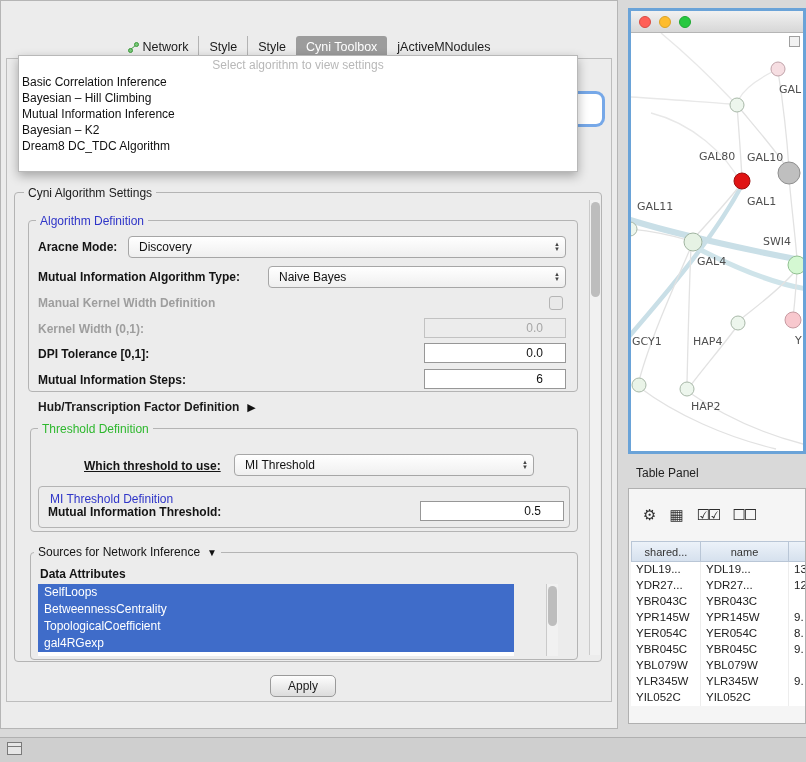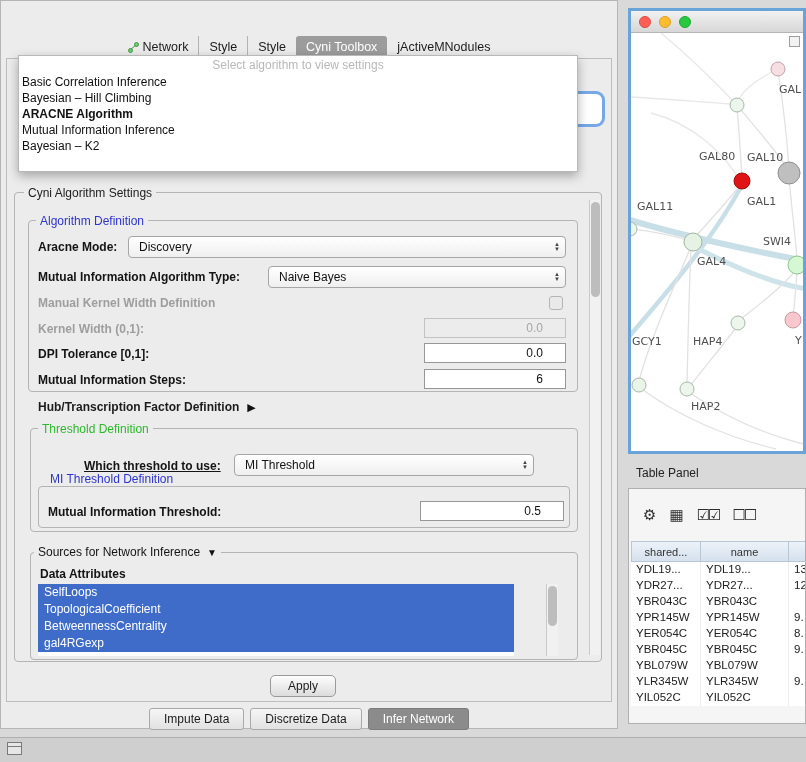--- a/index.html
+++ b/index.html
@@ -108,23 +108,23 @@
 
   <div class="abs inner-panel"></div>
 
   <div class="abs focus-remnant"></div>
 
   <div class="abs popup">
     <div class="ph">Select algorithm to view settings</div>
     <div>
         <div class="popup-item">Basic Correlation Inference</div>
         <div class="popup-item">Bayesian – Hill Climbing</div>
-        <div class="popup-item sel">ARACNE Algorithm</div>
         <div class="popup-item">Mutual Information Inference</div>
         <div class="popup-item">Bayesian – K2</div>
+        <div class="popup-item">Dream8 DC_TDC Algorithm</div>
       </div>
   </div>
 
   <div class="abs groupbox" style="left:14px;top:192px;width:588px;height:470px;"></div>
   <span class="grouptitle" style="left:24px;top:186px;">Cyni Algorithm Settings</span>
 
   <div class="abs vlane" style="left:589px;top:200px;width:11px;height:455px;">
     <div class="vthumb" style="top:2px;height:95px;"></div>
   </div>
 
@@ -172,49 +172,44 @@
   <span class="lbl" style="left:84px;top:459px;text-decoration:underline;">Which threshold to use:</span>
   <div class="combo" style="left:234px;top:454px;width:300px;">
     <span class="val">MI Threshold</span>
     <span class="arrows">
         <span>▲</span>
         <span>▼</span>
       </span>
   </div>
 
   <div class="abs groupbox" style="left:38px;top:486px;width:532px;height:42px;"></div>
-  <span class="grouptitle blue" style="left:46px;top:472px;">MI Threshold Definition</span>
+  <span class="grouptitle blue" style="left:46px;top:492px;">MI Threshold Definition</span>
 
   <span class="lbl" style="left:48px;top:505px;">Mutual Information Threshold:</span>
   <div class="field" style="left:420px;top:501px;width:144px;">0.5</div>
 
   <div class="abs groupbox" style="left:30px;top:552px;width:548px;height:108px;"></div>
   <div class="abs" style="left:34px;top:545px;background:#ececec;padding:0 4px;display:flex;align-items:center;gap:7px;z-index:2;">
     <span style="font-size:12px;color:#141414;">Sources for Network Inference</span>
     <span class="tri" style="font-size:10px;">▼</span>
   </div>
   <span class="lbl" style="left:40px;top:567px;">Data Attributes</span>
 
   <div class="abs" style="left:38px;top:584px;width:476px;height:72px;background:#fff;overflow:hidden;">
       <div class="attr-row">SelfLoops</div>
+      <div class="attr-row">BetweennessCentrality</div>
       <div class="attr-row">TopologicalCoefficient</div>
-      <div class="attr-row">BetweennessCentrality</div>
       <div class="attr-row">gal4RGexp</div>
     </div>
   <div class="abs vlane" style="left:546px;top:584px;width:12px;height:72px;">
     <div class="vthumb" style="top:2px;height:40px;"></div>
   </div>
 
   <div class="btn" style="left:270px;top:675px;width:66px;height:22px;">Apply</div>
 
-  <div class="abs btabs">
-    <div class="btab">Impute Data</div>
-    <div class="btab">Discretize Data</div>
-    <div class="btab sel">Infer Network</div>
-  </div>
 
   <div id="netwin" class="abs">
     <div class="net-titlebar">
       <span class="light" style="background:#ff5f57;border:1px solid #d84c44;"></span>
       <span class="light" style="background:#febc2e;border:1px solid #dba326;"></span>
       <span class="light" style="background:#28c840;border:1px solid #1fa832;"></span>
     </div>
     <div class="corner-box"></div>
     <svg id="net-svg" width="172" height="418" viewBox="0 0 172 418">
         <path d="M-4,186 C40,200 120,218 176,228" stroke="#c9dfe7" stroke-width="6" fill="none"></path>

